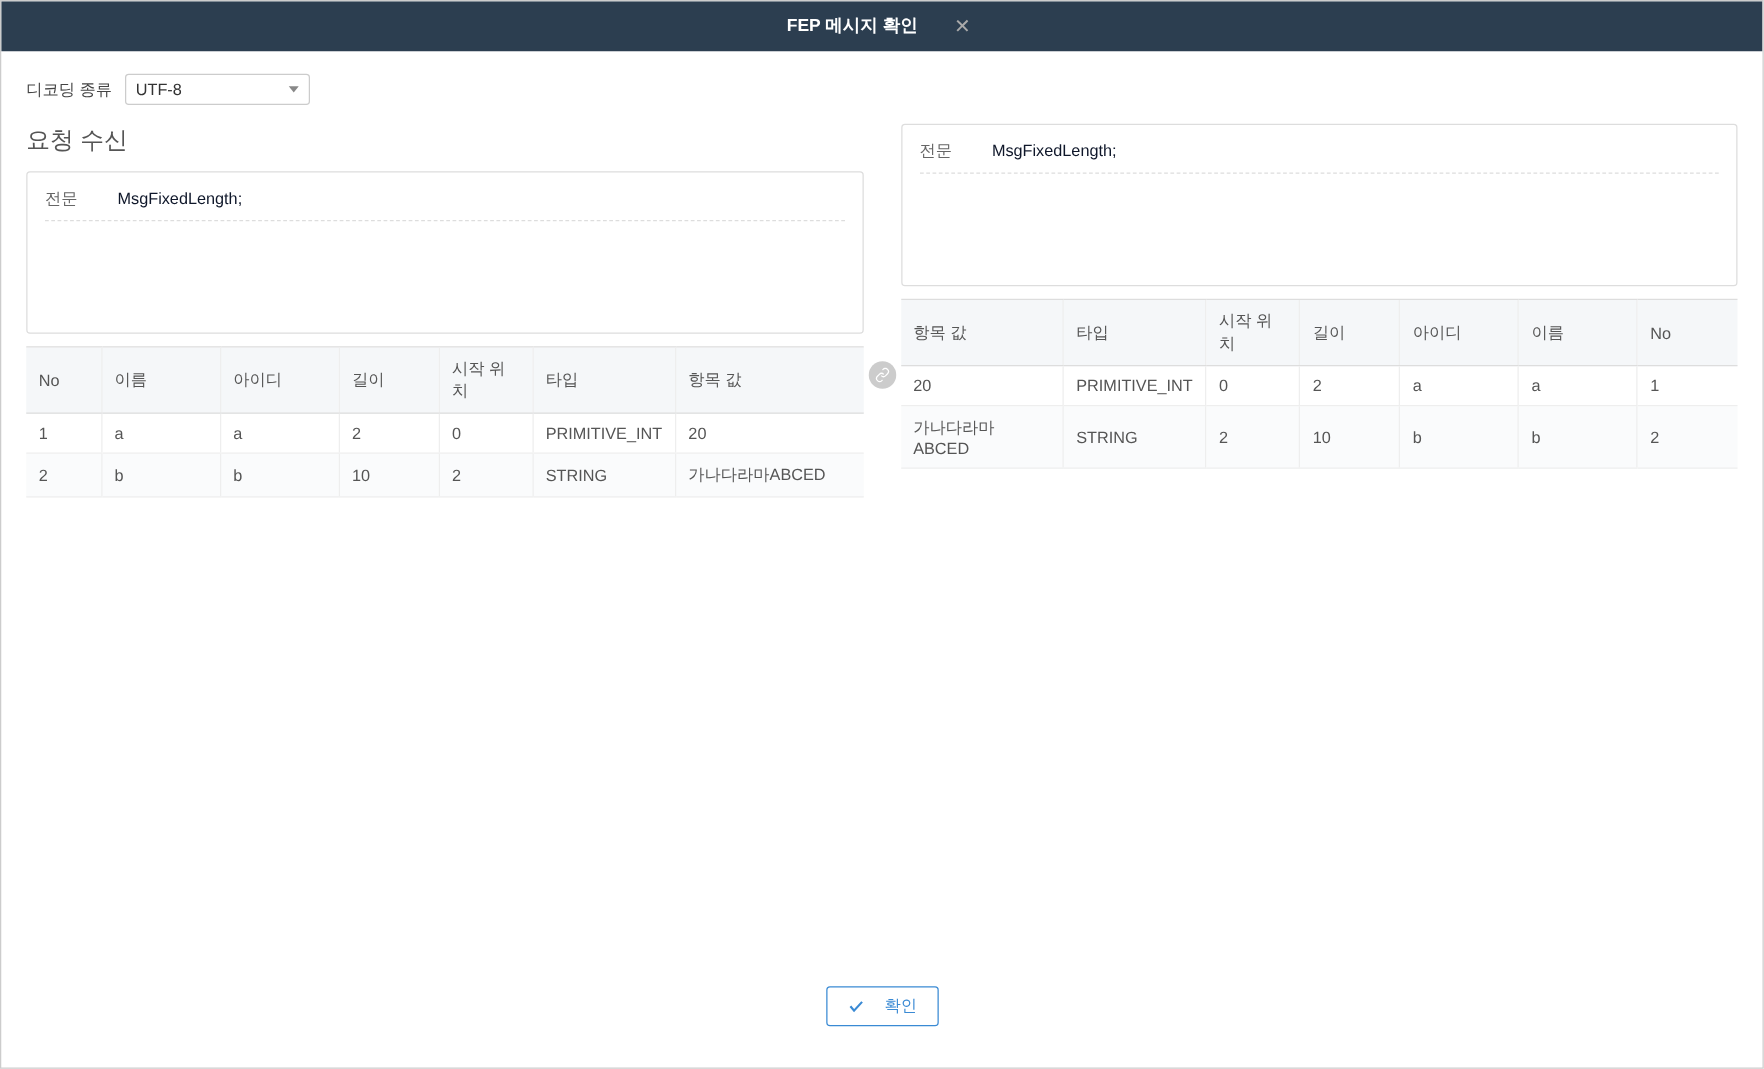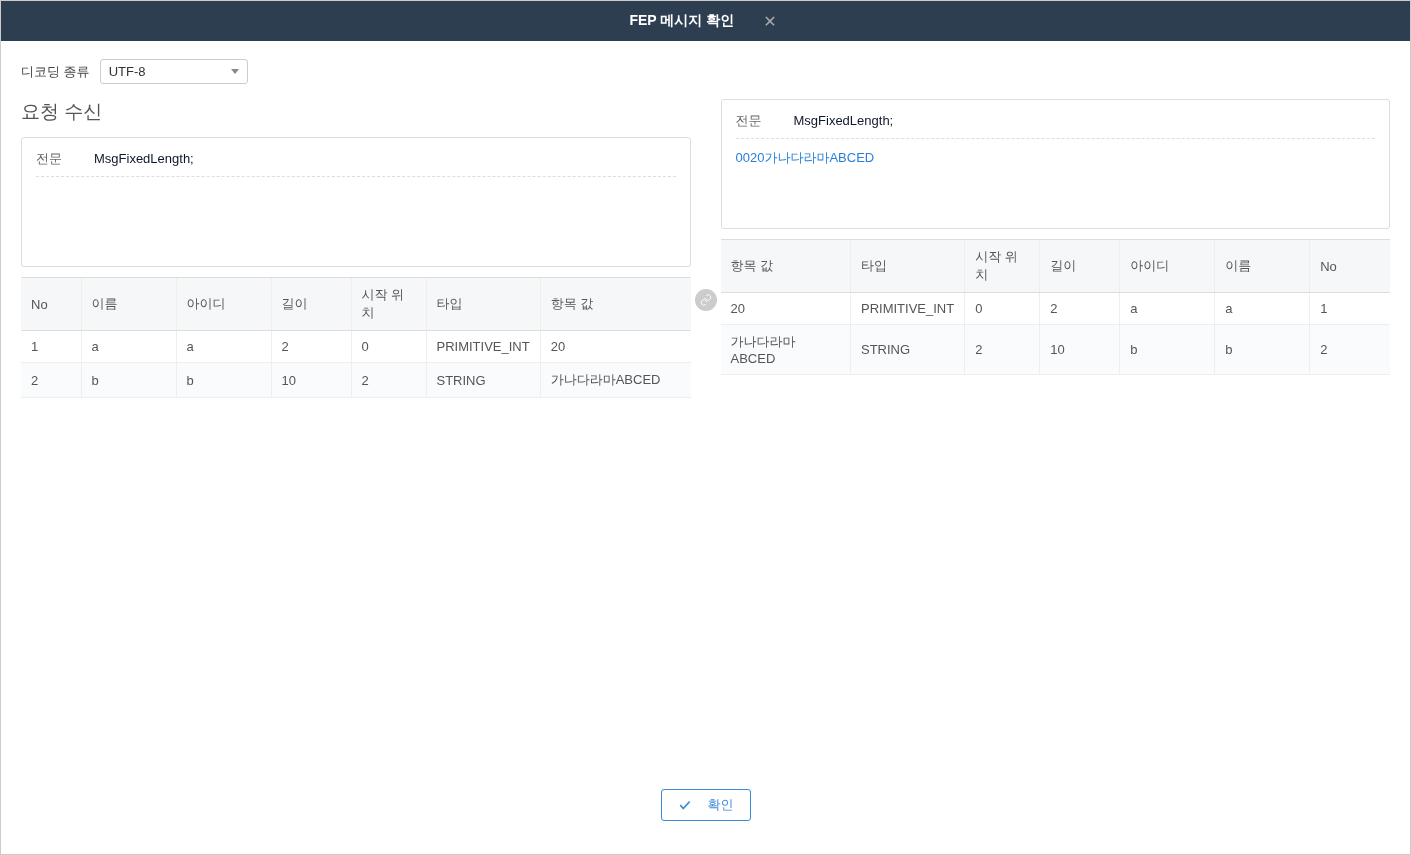--- a/index.html
+++ b/index.html
@@ -258,21 +258,20 @@
           <path d="M10 13a5 5 0 0 0 7.07 0l3-3a5 5 0 0 0-7.07-7.07l-1 1M14 11a5 5 0 0 0-7.07 0l-3 3a5 5 0 0 0 7.07 7.07l1-1" stroke="#fff" stroke-width="2" fill="none"></path>
         </svg>
     </div>
 
     <div class="panel">
       <div class="msg-box">
         <div class="msg-header">
           <span class="msg-label">전문</span>
           <span class="msg-link">MsgFixedLength;</span>
         </div>
-        <div class="msg-content">0020가나다라마ABCED</div>
       </div>
       <table class="table">
         <thead>
           <tr>
             <th style="width:130px">항목 값</th>
             <th style="width:100px">타입</th>
             <th style="width:75px">시작 위치</th>
             <th style="width:80px">길이</th>
             <th style="width:95px">아이디</th>
             <th style="width:95px">이름</th>

